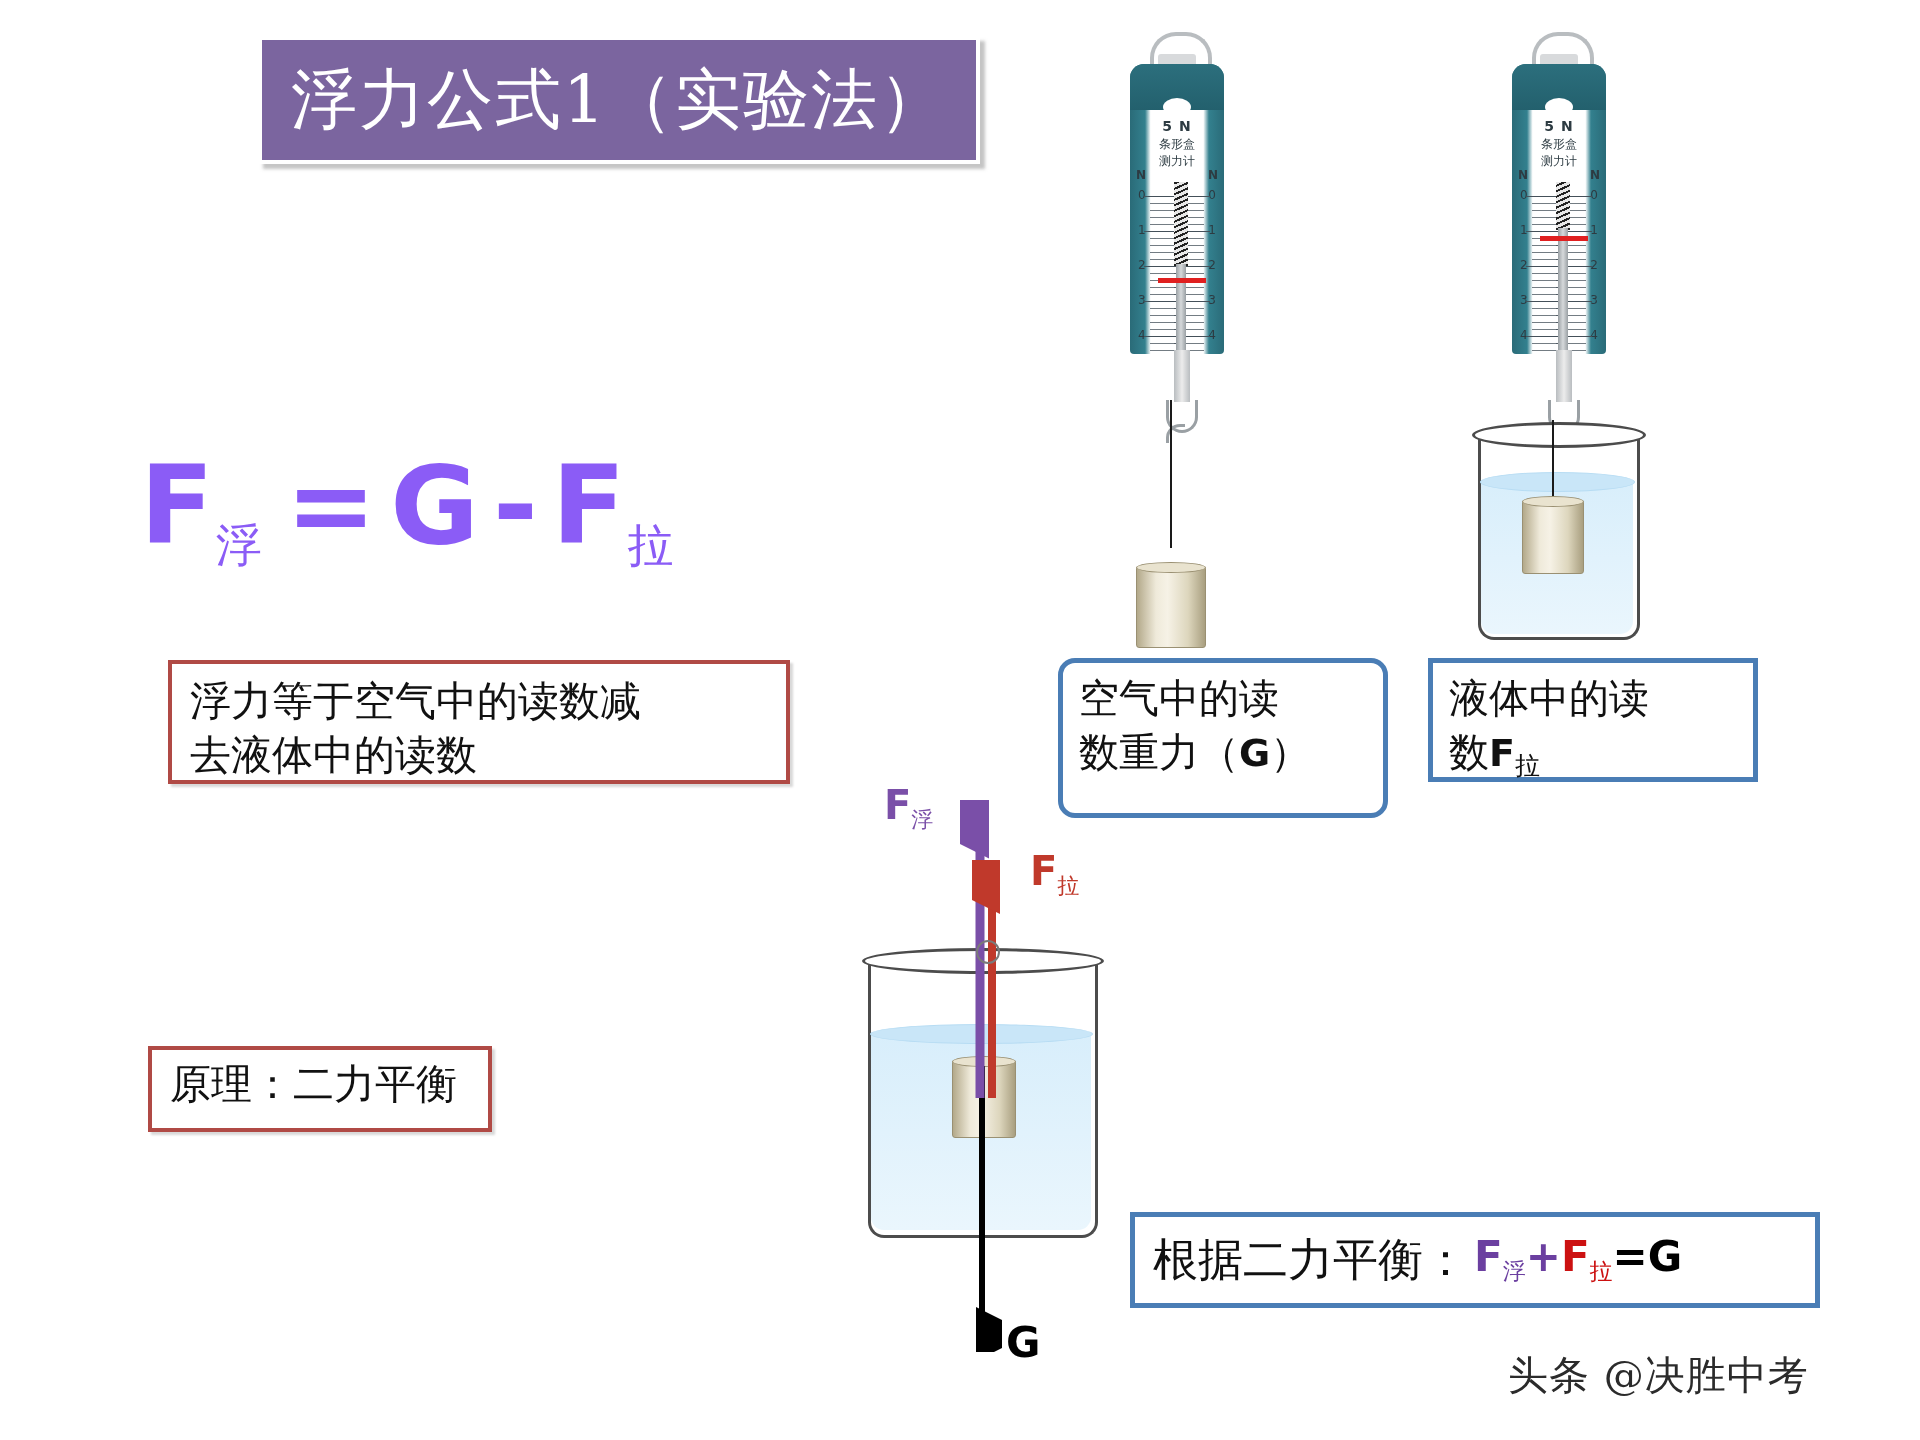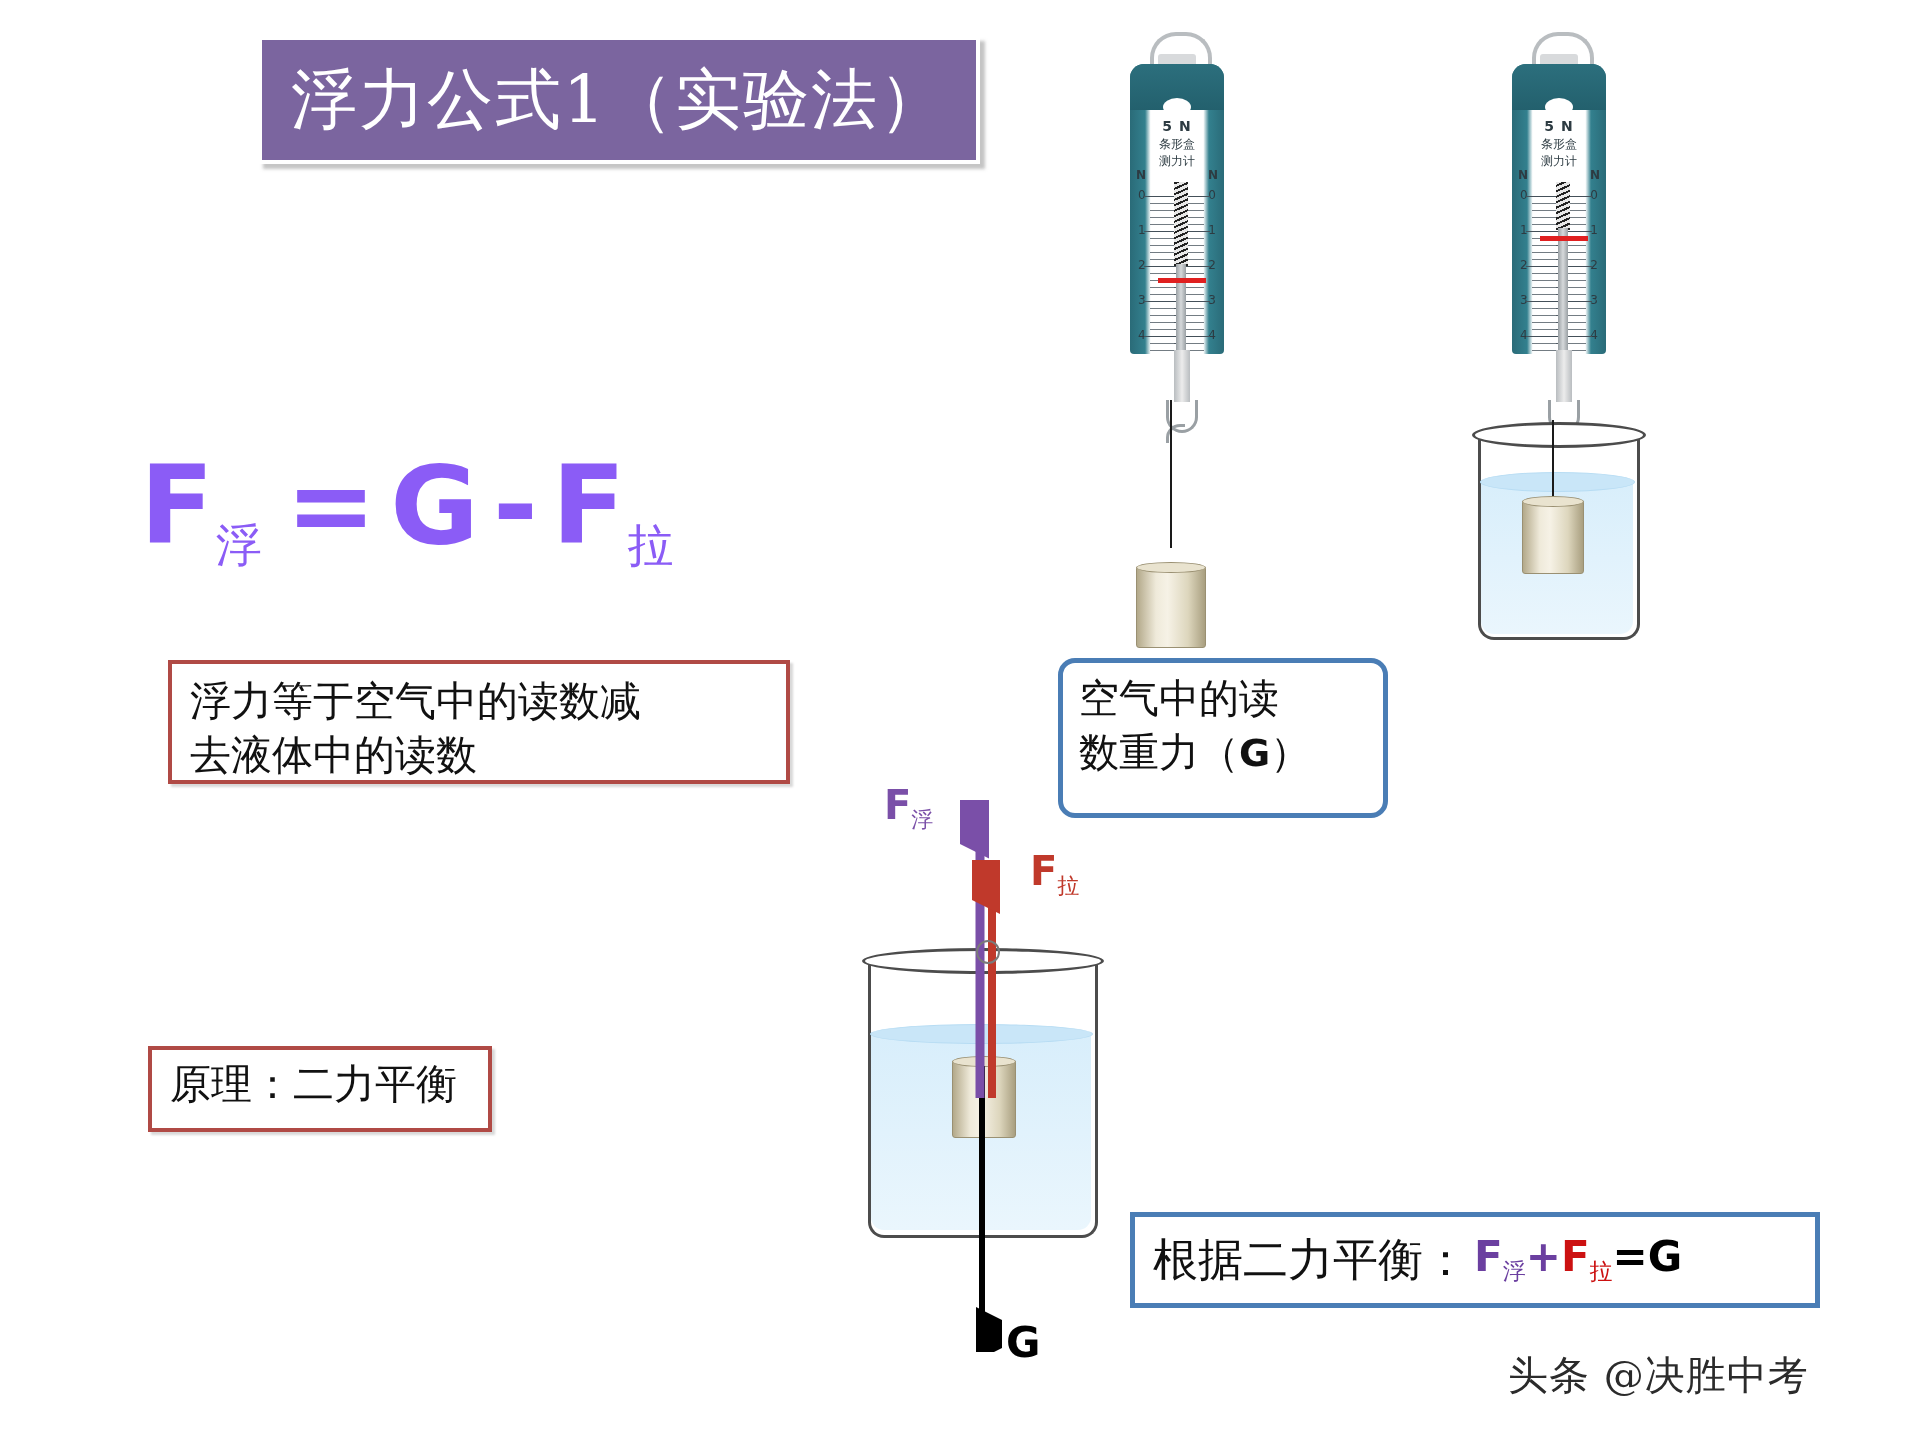--- a/index.html
+++ b/index.html
@@ -368,20 +368,23 @@
     <div class="surface" style="left:2px;top:50px;width:155px;"></div>
     <div class="rim"></div>
   </div>
   <div class="arrowline" style="left:1552px;top:420px;width:2px;height:90px;background:#1a1a1a;z-index:4;"></div>
   <div class="weight" style="left:1522px;top:500px;width:60px;height:72px;z-index:5;"></div>
 
   <div class="blue-box" id="cap-air">
     <span class="txt"><span>空气中的读</span><br><span>数重力（</span><span class="bold-f">G</span><span>）</span></span>
   </div>
 
+  <div class="blue-box" id="cap-liquid">
+    <span class="txt"><span>液体中的读</span><br><span>数</span><span class="bold-f">F</span><span class="sub-s">拉</span></span>
+  </div>
 
   <div class="beaker" style="left:868px;top:948px;width:230px;height:290px;">
     <div class="glass"></div>
     <div class="water" style="left:3px;top:86px;width:220px;height:196px;"></div>
     <div class="surface" style="left:2px;top:76px;width:223px;"></div>
     <div class="rim"></div>
   </div>
 
   <div class="weight" style="left:952px;top:1060px;width:62px;height:76px;z-index:6;"></div>
 

